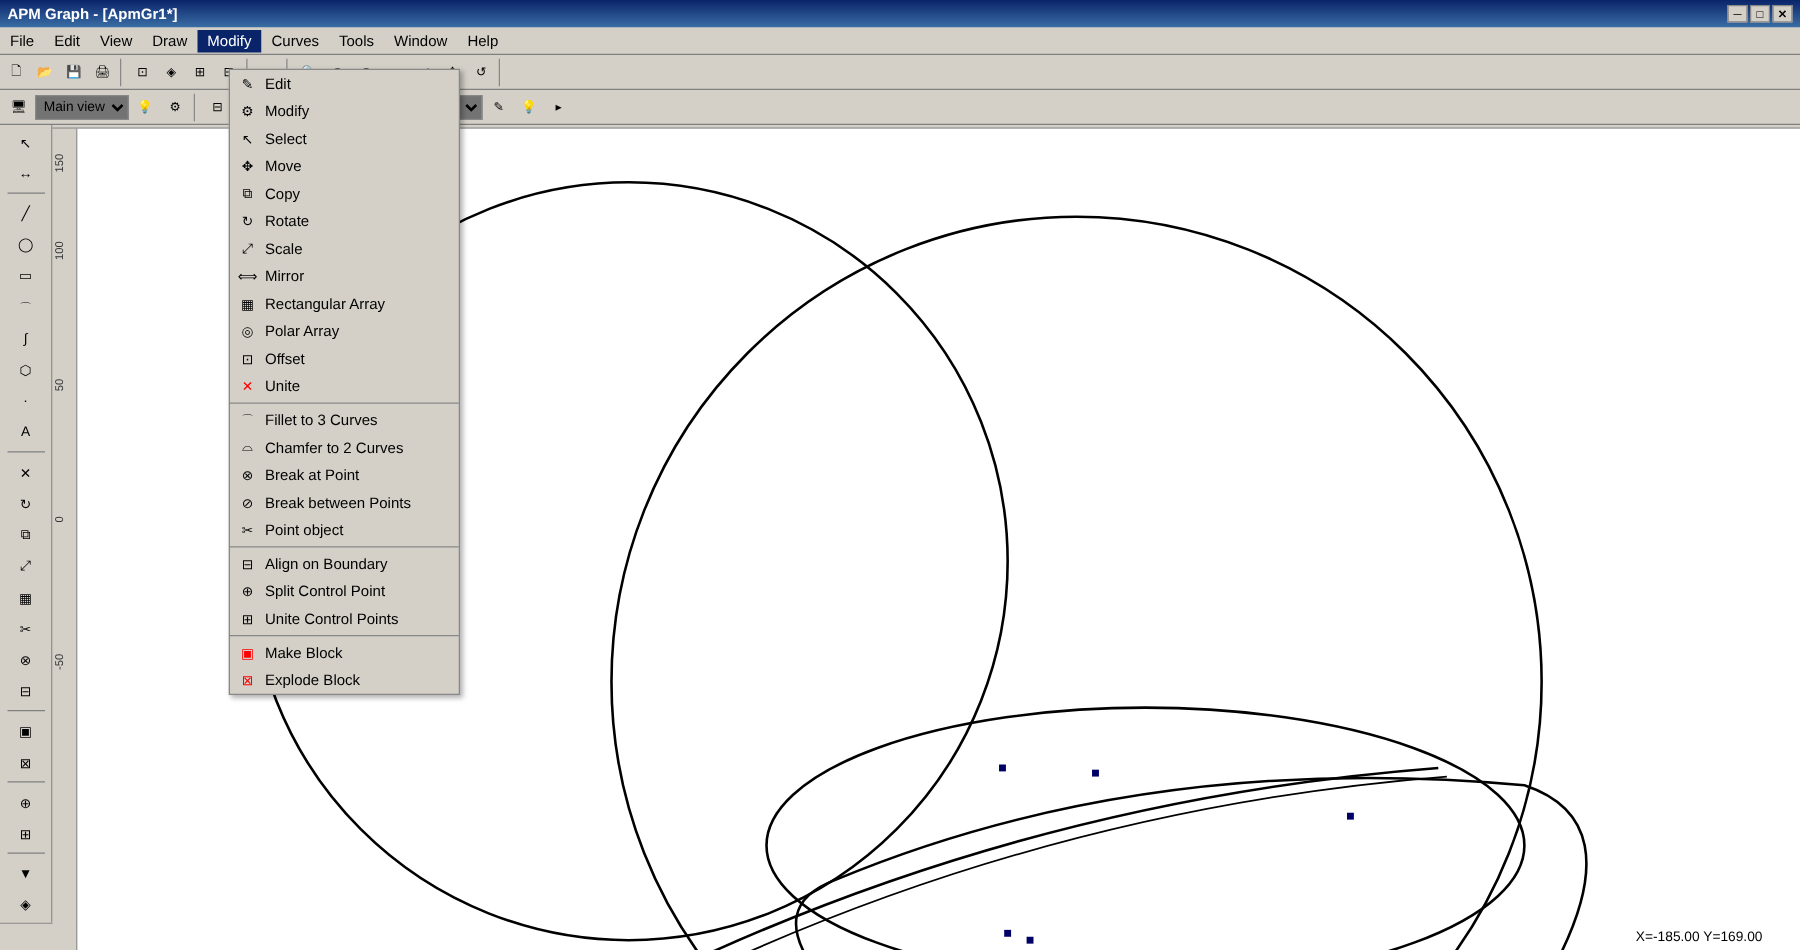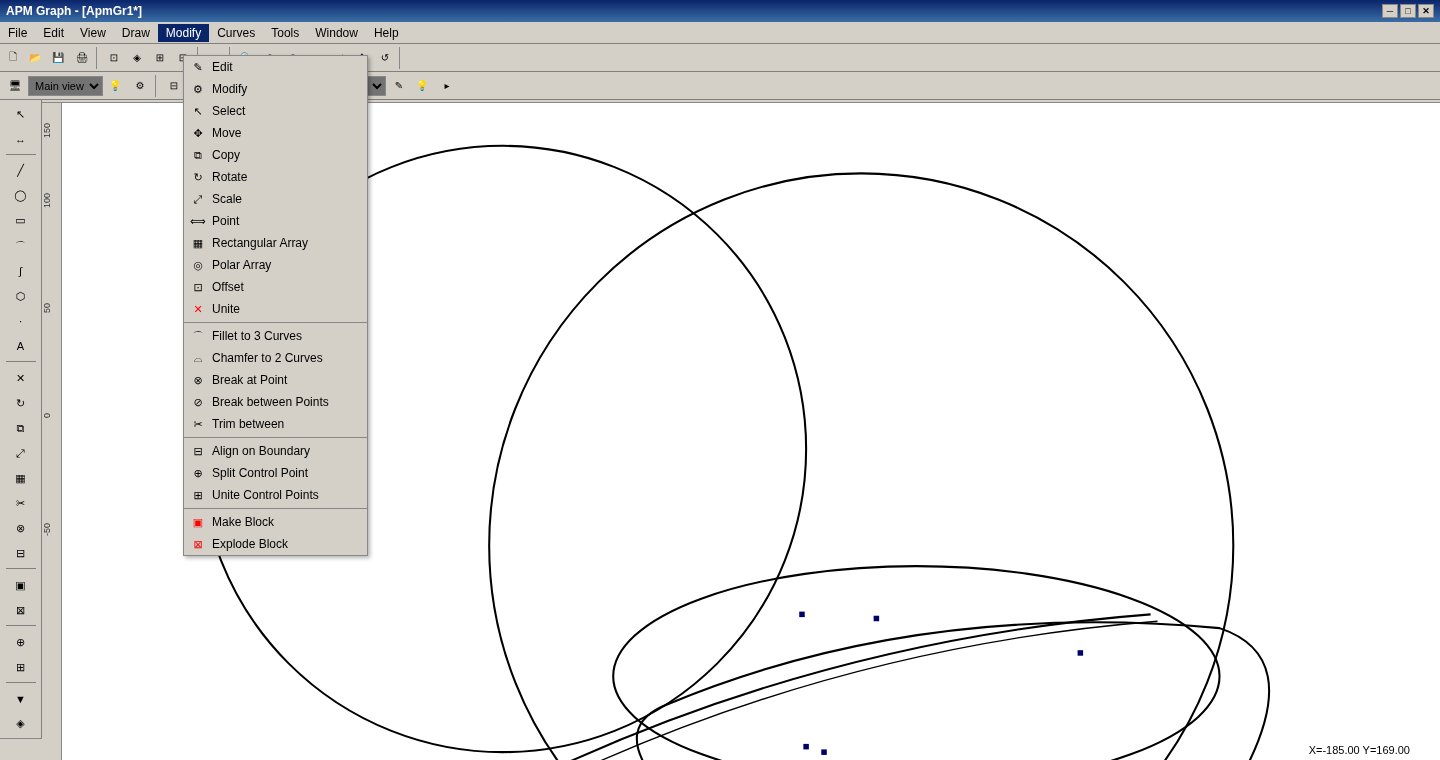--- a/index.html
+++ b/index.html
@@ -389,21 +389,21 @@
   <div class="dd-item">
     <span class="dd-icon">↻</span>
     <span>Rotate</span>
   </div>
   <div class="dd-item">
     <span class="dd-icon">⤢</span>
     <span>Scale</span>
   </div>
   <div class="dd-item">
     <span class="dd-icon">⟺</span>
-    <span>Point</span>
+    <span>Mirror</span>
   </div>
   <div class="dd-item">
     <span class="dd-icon">▦</span>
     <span>Rectangular Array</span>
   </div>
   <div class="dd-item">
     <span class="dd-icon">◎</span>
     <span>Polar Array</span>
   </div>
   <div class="dd-item">
@@ -426,21 +426,21 @@
   <div class="dd-item">
     <span class="dd-icon">⊗</span>
     <span>Break at Point</span>
   </div>
   <div class="dd-item">
     <span class="dd-icon">⊘</span>
     <span>Break between Points</span>
   </div>
   <div class="dd-item">
     <span class="dd-icon">✂</span>
-    <span>Trim between</span>
+    <span>Point object</span>
   </div>
   <div class="dd-sep"></div>
   <div class="dd-item">
     <span class="dd-icon">⊟</span>
     <span>Align on Boundary</span>
   </div>
   <div class="dd-item">
     <span class="dd-icon">⊕</span>
     <span>Split Control Point</span>
   </div>

